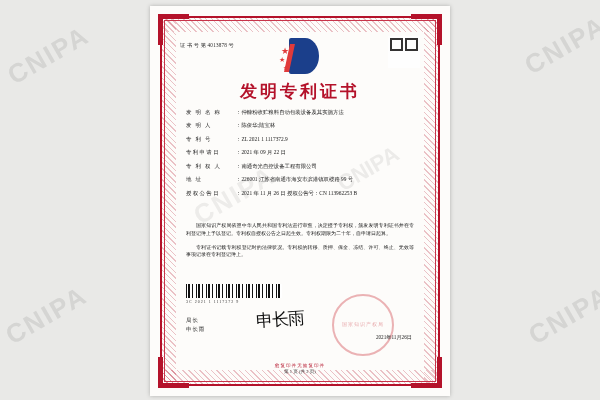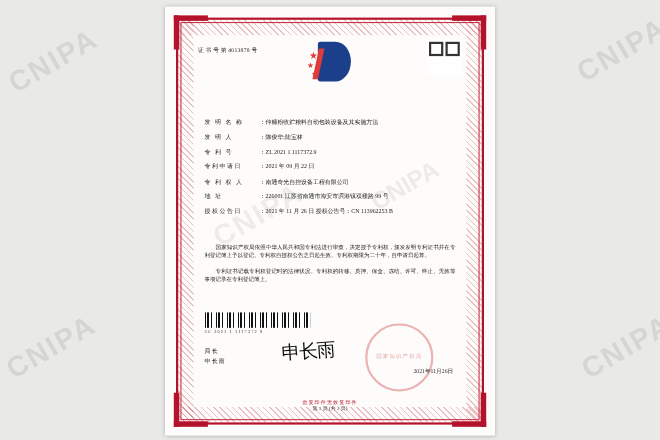--- a/index.html
+++ b/index.html
@@ -345,20 +345,21 @@
       <div class="qr"></div>
 
       <div class="emblem">
         <div class="shield"></div>
         <div class="bar"></div>
         <div class="star s1">★</div>
         <div class="star s2">★</div>
         <div class="star s3">★</div>
       </div>
 
+      <div class="title">发明专利证书</div>
 
       <div class="fields">
         <div class="field-row">
           <div class="field-label">发 明 名 称</div>
           <div class="field-value">：仲糠粉收贮粮料自动包装设备及其实施方法</div>
         </div>
         <div class="field-row">
           <div class="field-label">发 明 人</div>
           <div class="field-value">：陈俊华;陆宝林</div>
         </div>

